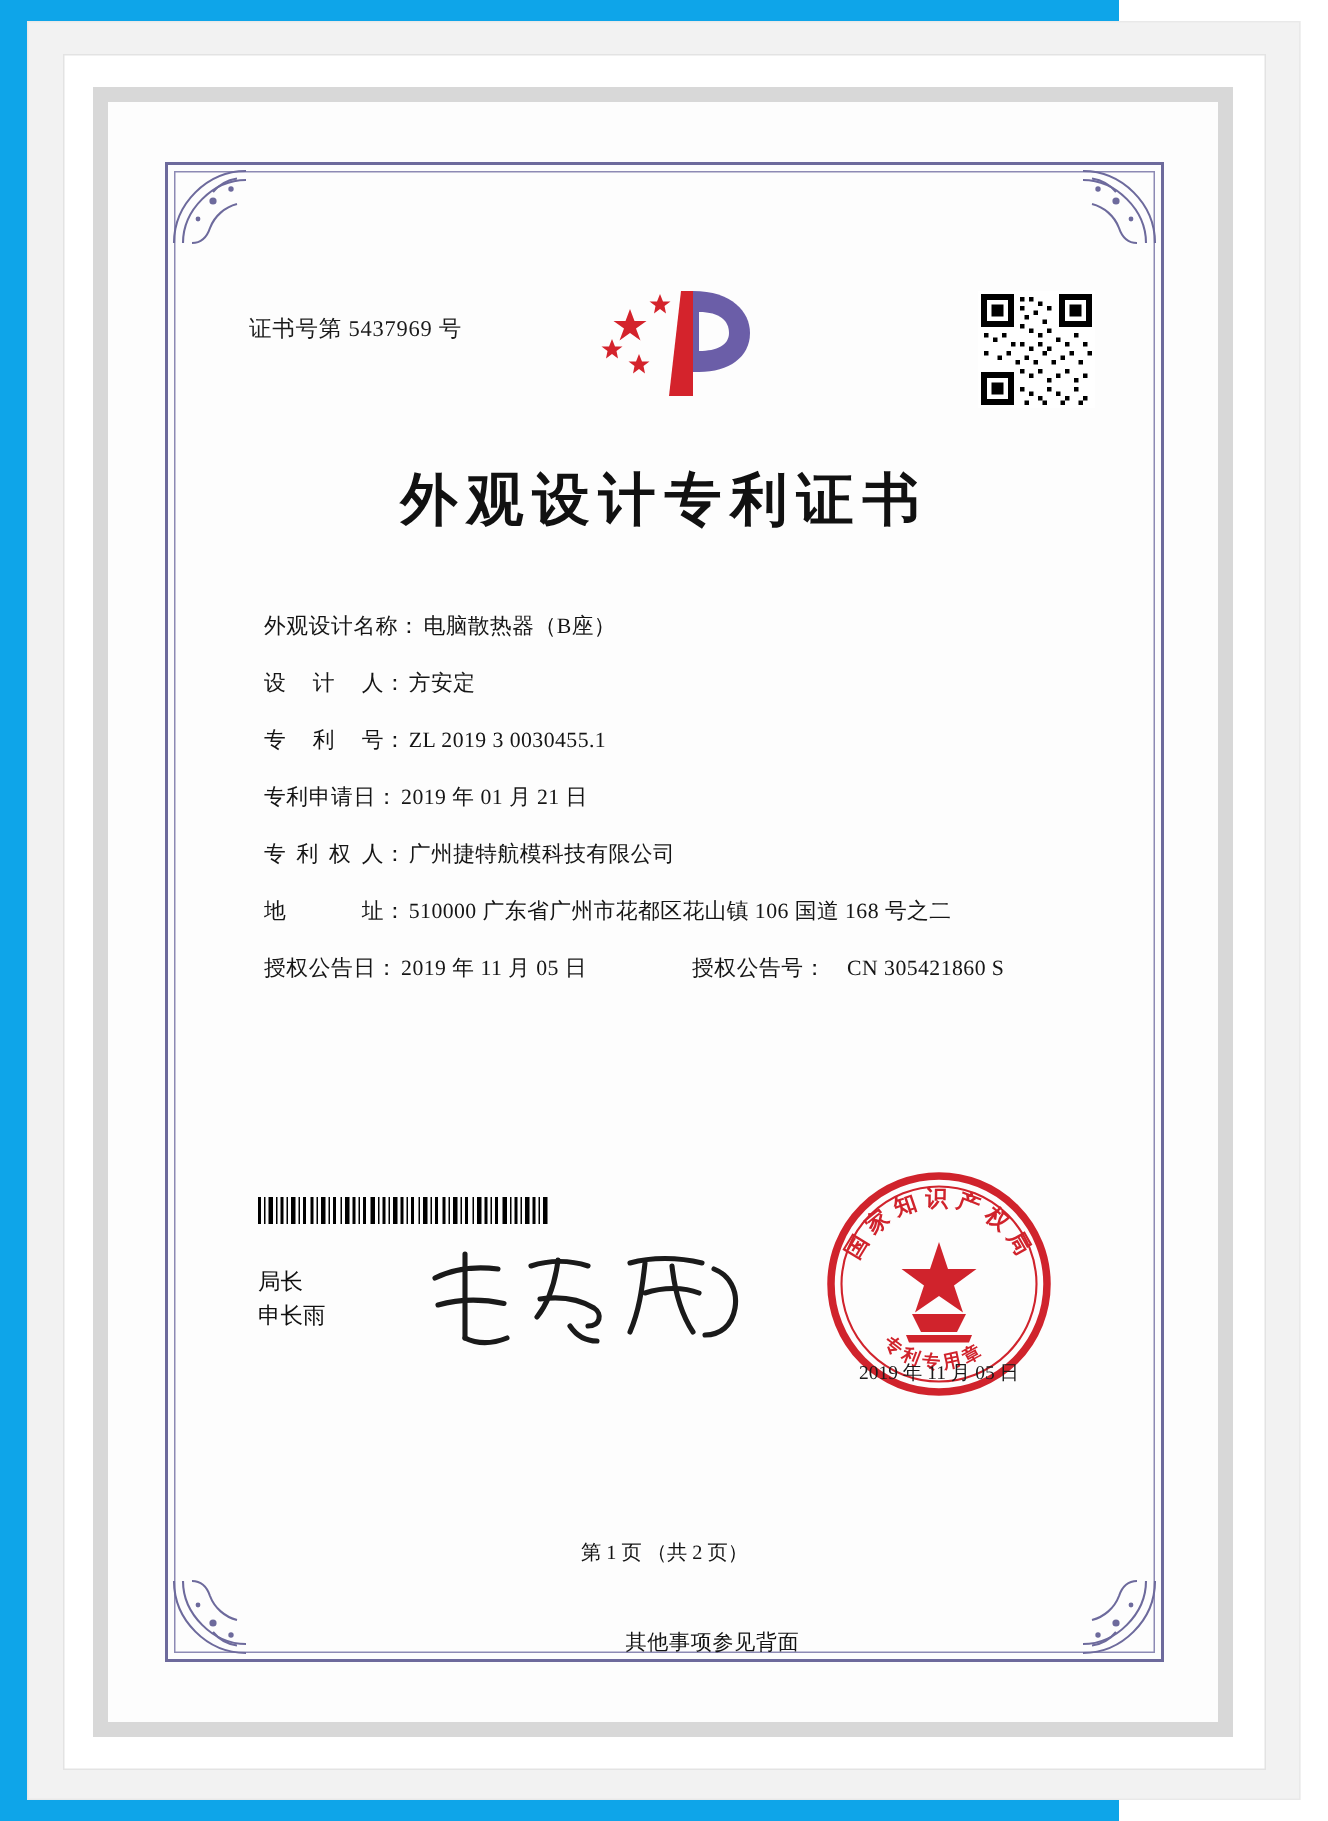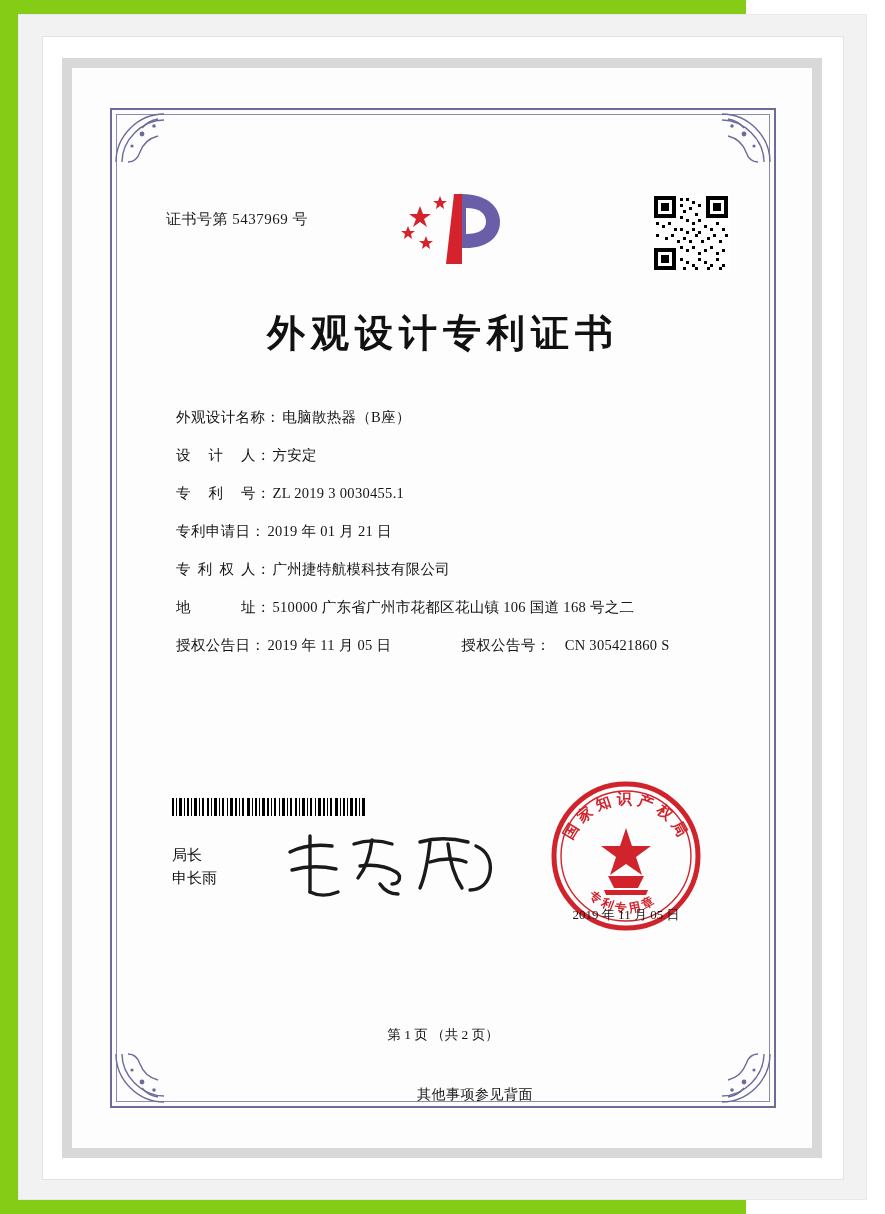--- a/index.html
+++ b/index.html
@@ -13,21 +13,21 @@
     font-family: "Liberation Serif", serif;
     position: relative;
     overflow: hidden;
   }
 
   
   .scan-page {
     position: absolute;
     left: 0; top: 0;
     width: 746px; height: 1214px;
-    background: #84cc16;
+    background: #0ea5e9;
   }
   .scan-frame-outer {
     position: absolute;
     left: 18px; top: 14px;
     width: 849px; height: 1186px;
     background: #f2f2f2;
     box-shadow: inset 0 0 0 1px #e9e9e9;
   }
   .scan-frame-mid {
     position: absolute;
@@ -174,20 +174,21 @@
     width: 196px; height: 18px;
   }
 
   
   .sig-label {
     position: absolute;
     left: 44px; top: 718px;
     font-size: 15px;
     line-height: 23px;
     color: #101010;
+    font-family: Liberation Mono, monospace;
   }
   .sig-hand {
     position: absolute;
     left: 152px; top: 700px;
     width: 230px; height: 80px;
   }
 
   
   .seal {
     position: absolute;

